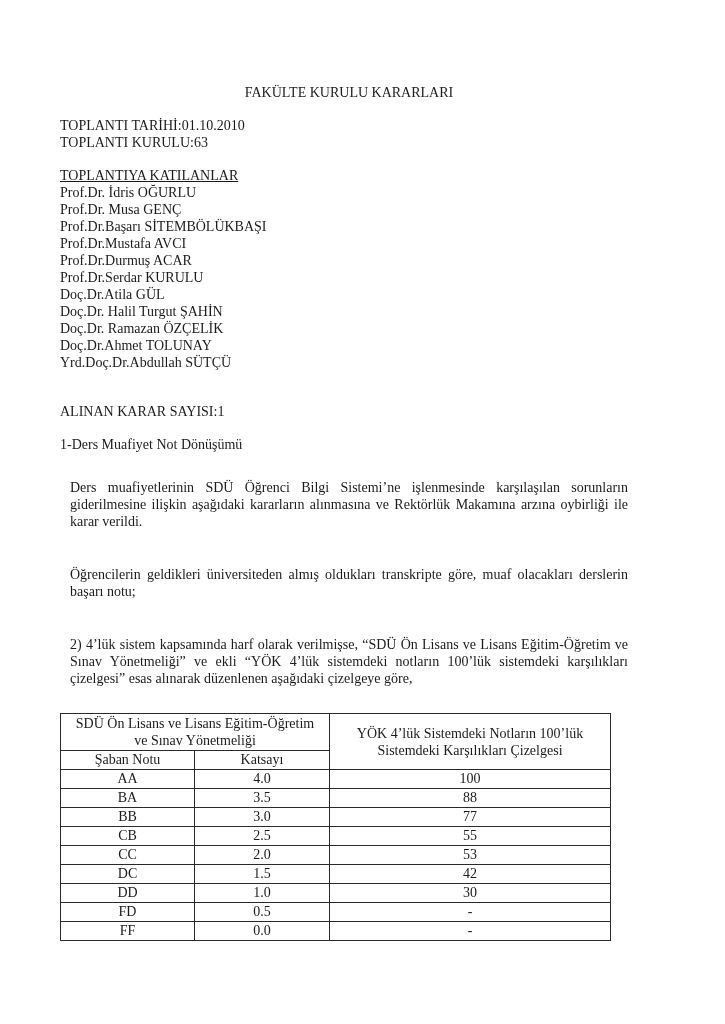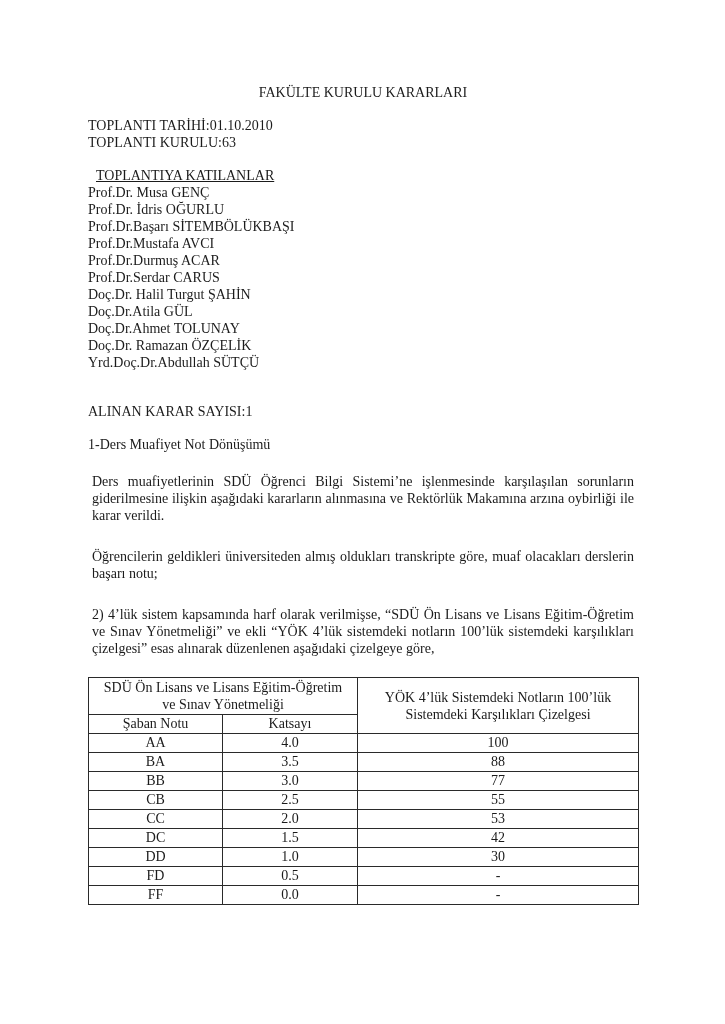--- a/index.html
+++ b/index.html
@@ -8,32 +8,32 @@
     width: 725px;
     height: 1024px;
     background: #ffffff;
     color: #1b1b1b;
     font-family: "Liberation Serif", "DejaVu Serif", serif;
     font-size: 14px;
     overflow: hidden;
     box-sizing: border-box;
   }
   .content {
-    padding: 84px 87px 0 88px;
+    padding: 84px 87px 0 60px;
   }
   .title {
     text-align: center;
     line-height: 17px;
   }
   .line { line-height: 17px; }
   .gap { height: 16px; }
-  .underline { text-decoration: underline; margin-left: 8px; }
+  .underline { text-decoration: underline; }
   .bold { font-weight: bold; }
   .para {
-    margin: 4px;
+    margin: 10px;
     line-height: 17px;
     text-align: justify;
   }
   table.grades {
     border-collapse: collapse;
     width: 550px;
     table-layout: fixed;
   }
   table.grades td {
     border: 1px solid #2a2a2a;
@@ -54,30 +54,30 @@
   <div class="content">
 
     <div class="title">FAKÜLTE KURULU KARARLARI</div>
     <div class="gap"></div>
 
     <div class="line">TOPLANTI TARİHİ:01.10.2010</div>
     <div class="line">TOPLANTI KURULU:63</div>
     <div class="gap"></div>
 
     <div class="line underline">TOPLANTIYA KATILANLAR</div>
+    <div class="line">Prof.Dr. İdris OĞURLU</div>
     <div class="line">Prof.Dr. Musa GENÇ</div>
-    <div class="line">Prof.Dr. İdris OĞURLU</div>
     <div class="line">Prof.Dr.Başarı SİTEMBÖLÜKBAŞI</div>
     <div class="line">Prof.Dr.Mustafa AVCI</div>
     <div class="line">Prof.Dr.Durmuş ACAR</div>
-    <div class="line">Prof.Dr.Serdar CARUS</div>
+    <div class="line">Prof.Dr.Serdar KURULU</div>
+    <div class="line">Doç.Dr.Atila GÜL</div>
     <div class="line">Doç.Dr. Halil Turgut ŞAHİN</div>
-    <div class="line">Doç.Dr.Atila GÜL</div>
+    <div class="line">Doç.Dr. Ramazan ÖZÇELİK</div>
     <div class="line">Doç.Dr.Ahmet TOLUNAY</div>
-    <div class="line">Doç.Dr. Ramazan ÖZÇELİK</div>
     <div class="line">Yrd.Doç.Dr.Abdullah SÜTÇÜ</div>
     <div class="gap"></div>
 
     <div class="gap"></div>
 
     <div class="line">ALINAN KARAR SAYISI:1</div>
     <div class="gap"></div>
 
     <div class="line">1-Ders Muafiyet Not Dönüşümü</div>
     <div class="gap"></div>

